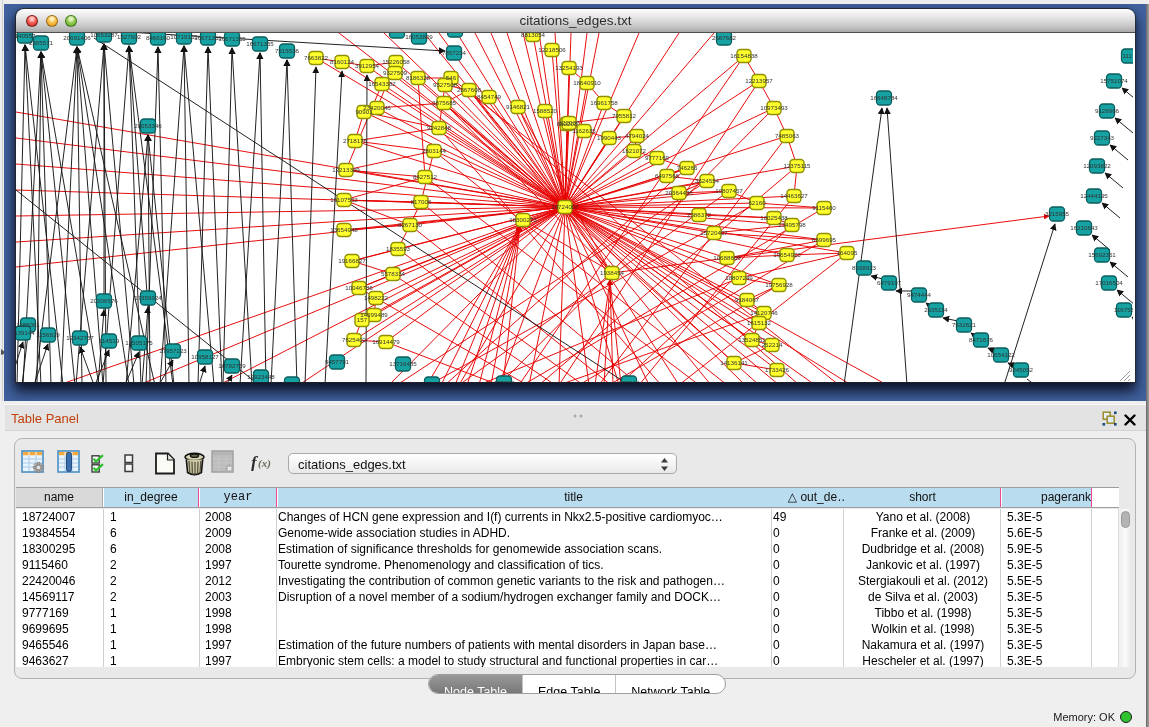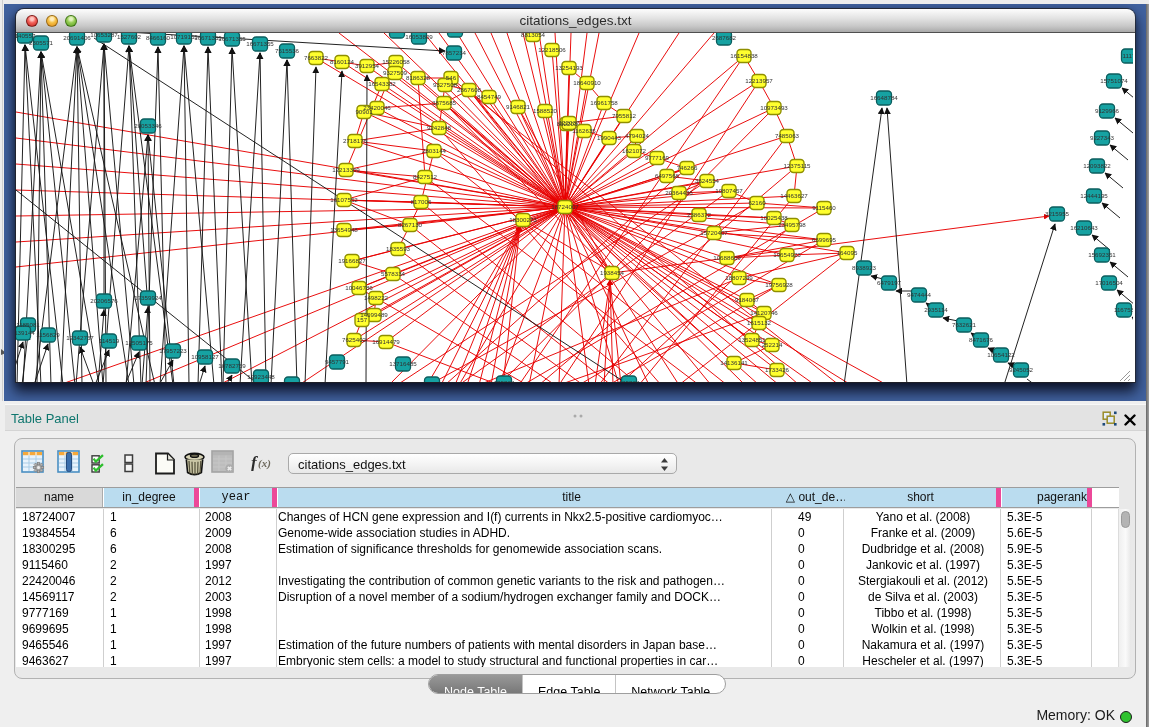--- a/index.html
+++ b/index.html
@@ -29,66 +29,66 @@
   border:1px solid rgba(40,90,10,.7); }
 #canvas { position:relative; height:349px; background:#fff; overflow:hidden; }
 
 #rstrip { position:absolute; right:0; top:4px; width:3px; height:723px;
   background:linear-gradient(90deg,#646464,#8e8e8e 60%,#9f9f9f); }
 
 
 #bottom { position:absolute; left:0; top:401px; width:1146px; height:326px; background:#efefef; }
 #tp-bar { position:absolute; left:5px; top:3px; width:1141px; height:27px;
   background:#e3e3e3; border-top:1px solid #f8f8f8; border-bottom:1px solid #d4d4d4; }
-#tp-bar .t { position:absolute; left:6px; top:6px; font-size:13px; color:#0f766e; }
+#tp-bar .t { position:absolute; left:6px; top:6px; font-size:13px; color:#c2410c; }
 #tp-float { position:absolute; right:29px; top:6px; }
 #tp-x { position:absolute; right:10px; top:7px; }
 #grip { position:absolute; left:567px; top:-1px; width:12px; height:4px; }
 
 #box { position:absolute; left:14px; top:37px; width:1122px; height:241px;
   background:#e9e9e9; border:1px solid #b2b2b2; border-radius:8px; }
 #toolbar { position:absolute; left:0; top:0; width:100%; height:46px; }
 .ic { position:absolute; top:11px; }
 #dd { position:absolute; left:273px; top:14px; width:389px; height:21px;
   border:1px solid #a9a9a9; border-radius:5px;
   background:linear-gradient(#ffffff,#f2f2f2 60%, #e8e8e8); }
 #dd .txt { position:absolute; left:9px; top:3px; font-size:13px; color:#111; }
 #dd .arr { position:absolute; right:7px; top:3px; }
 
 #thead { position:absolute; left:1px; top:48px; width:1103px; height:21px;
   border-top:1px solid #9d9d9d; border-bottom:1px solid #9d9d9d; background:#fff;
   font-size:12px; color:#111; }
 .th { position:absolute; top:0; height:19px; line-height:19px; text-align:center;
-  background:#badcef; border-right:5px solid #ec4899; }
+  background:#badcef; border-right:1px solid #ec4899; }
 .th.gray { background:#d9d9d9; border-right:1px solid #ababab;text-align:center; }
 #tbody { position:absolute; left:1px; top:70px; width:1103px; height:158px;
   background:#fff; overflow:hidden; font-size:12px; color:#000; }
 .tr { position:relative; height:16px; line-height:16px; white-space:nowrap; }
 .tr div { position:absolute; top:0; height:16px; overflow:hidden; }
 .c0 { left:6px; width:84px; }
 .c1 { left:94px; width:92px; }
 .c2 { left:189px; width:72px; }
 .c3 { left:262px; width:488px; }
-.c4 { left:757px; width:71px;padding-left:25px; }
+.c4 { left:757px; width:71px; }
 .c5 { left:829px; width:156px; text-align:center; }
 .c6 { left:991px; width:86px; }
 
 #vlines div { position:absolute; top:0; bottom:0; width:1px; background:#cfcfcf; }
 #vscroll { position:absolute; right:4px; top:70px; width:13px; height:158px;
   background:linear-gradient(90deg,#efefef,#fafafa 55%,#e7e7e7); border-left:1px solid #dcdcdc; }
 #vthumb { position:absolute; left:1.5px; top:2px; width:9px; height:17px;
   background:#b4b4b4; border:1px solid #9a9a9a; border-radius:5px; }
 
 #tabs { position:absolute; left:428px; top:273px; height:20px;
   border:1px solid #9e9e9e; border-radius:10px; overflow:hidden; display:flex;
   font-size:12.5px; background:#fff; }
 #tabs div { padding:8px 15px; line-height:19px; }
 #tabs .sel { background:linear-gradient(#999,#787878); color:#fff; }
 #tabs .mid { border-left:1px solid #c4c4c4; border-right:1px solid #c4c4c4; }
-#mem { position:absolute; right:14px; bottom:4px; font-size:14px; color:#1a1a1a; }
+#mem { position:absolute; right:14px; bottom:4px; font-size:11px; color:#1a1a1a; }
 #mem i { display:inline-block; width:12px; height:12px; border-radius:50%;
   background:#2fc32f; border:1.4px solid #1c1c1c; vertical-align:-2.5px; margin-left:5px; }
 </style></head>
 <body>
 <div id="stage">
   <div id="leftline"></div>
     <svg style="position:absolute;left:0;top:346px" width="7" height="10">
       <path d="M1 9V3L6 7z" fill="#555"></path>
     </svg>
   <div id="bluef">
@@ -873,20 +873,21 @@
             <div class="c2">2008</div>
             <div class="c3">Estimation of significance thresholds for genomewide association scans.</div>
             <div class="c4">0</div>
             <div class="c5">Dudbridge et al. (2008)</div>
             <div class="c6">5.9E‑5</div>
           </div>
 <div class="tr">
             <div class="c0">9115460</div>
             <div class="c1">2</div>
             <div class="c2">1997</div>
+            <div class="c3">Tourette syndrome. Phenomenology and classification of tics.</div>
             <div class="c4">0</div>
             <div class="c5">Jankovic et al. (1997)</div>
             <div class="c6">5.3E‑5</div>
           </div>
 <div class="tr">
             <div class="c0">22420046</div>
             <div class="c1">2</div>
             <div class="c2">2012</div>
             <div class="c3">Investigating the contribution of common genetic variants to the risk and pathogen…</div>
             <div class="c4">0</div>

